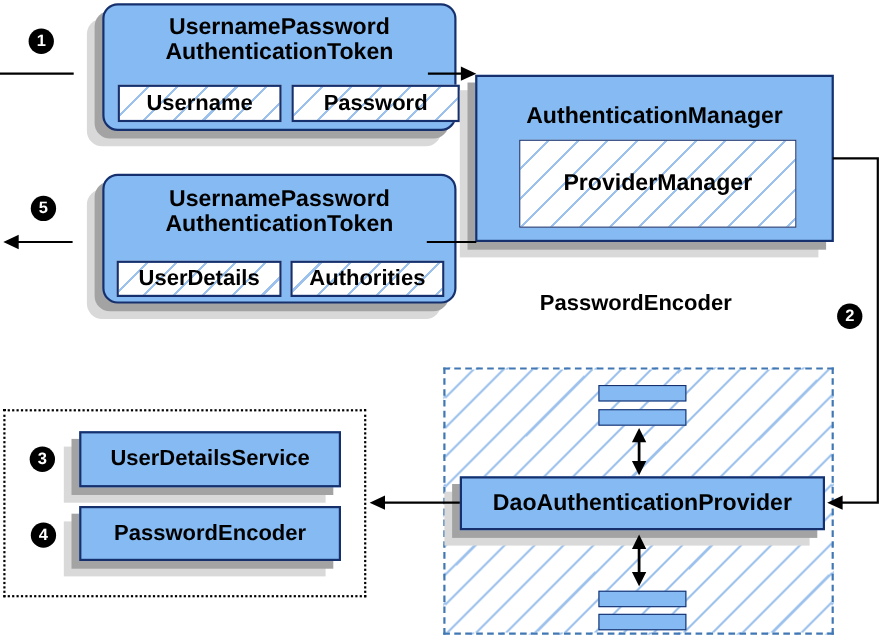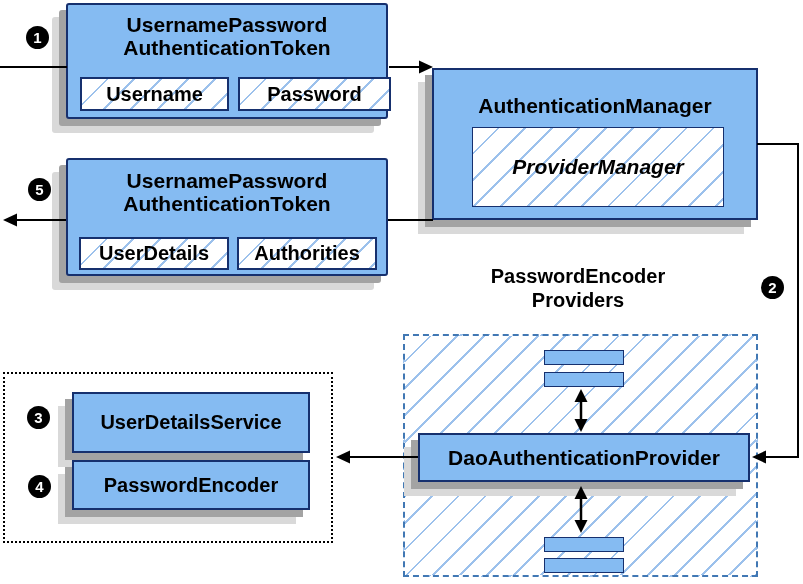--- a/index.html
+++ b/index.html
@@ -15,21 +15,21 @@
   #stage{
     position:relative;width:803px;height:584px;background:#ffffff;overflow:hidden;
     font-family:"Liberation Sans",sans-serif;font-weight:bold;color:#000;
   }
   .abs{position:absolute;box-sizing:border-box;}
   .bluebox{
     background:var(--box-fill);
     border:2px solid var(--box-border);
     box-shadow:-7px 7px 0 0 var(--shadow1),-14px 14px 0 0 var(--shadow2);
   }
-  .rounded{border-radius:3px;}
+  .rounded{border-radius:14px;margin-left:27px;}
   .hatch{
     background-color:#fff;
     background-image:repeating-linear-gradient(135deg,
       rgba(255,255,255,0) 0px, rgba(255,255,255,0) 17px,
       var(--hatch) 17px, var(--hatch) 19px);
   }
   .field{
     border:2px solid var(--box-border);
     text-align:center;font-size:20px;
   }
@@ -68,21 +68,21 @@
     <div class="abs field hatch centertext" style="left:12px;top:72px;width:149px;height:34px;">
       <span>Username</span>
     </div>
     <div class="abs field hatch centertext" style="left:170px;top:72px;width:153px;height:34px;">
       <span>Password</span>
     </div>
   </div>
 
   <div class="abs bluebox z1" style="left:432px;top:68px;width:326px;height:152px;">
     <div class="titleline" style="margin-top:24px;">AuthenticationManager</div>
-    <div class="abs hatch centertext" style="left:38px;top:57px;width:252px;height:80px;border:1.5px solid var(--box-border);font-size:21px;font-style:italic;">
+    <div class="abs hatch centertext" style="left:38px;top:57px;width:252px;height:80px;border:1.5px solid var(--box-border);font-size:21px;">
       <span>ProviderManager</span>
     </div>
   </div>
 
   <div class="abs stepnum z2" style="left:28px;top:178px;">
     <span>5</span>
   </div>
 
   <div class="abs bluebox rounded z1" style="left:66px;top:158px;width:322px;height:118px;">
     <div class="titleline" style="margin-top:9px;">UsernamePassword</div>
@@ -90,21 +90,20 @@
     <div class="abs field hatch centertext" style="left:169px;top:77px;width:140px;height:33px;">
       <span>Authorities</span>
     </div>
     <div class="abs field hatch centertext" style="left:11px;top:77px;width:150px;height:33px;">
       <span>UserDetails</span>
     </div>
   </div>
 
   <div class="abs heading z1" style="left:468px;top:264px;width:220px;">
     <div>PasswordEncoder</div>
-    <div>Providers</div>
   </div>
 
   <div class="abs stepnum z2" style="left:761px;top:276px;">
     <span>2</span>
   </div>
 
   <div class="abs dashedbox hatch z1" style="left:403px;top:334px;width:355px;height:243px;">
     <div class="abs bar" style="left:139px;top:14px;width:80px;height:15px;"></div>
     <div class="abs bar" style="left:139px;top:36px;width:80px;height:15px;"></div>
     <div class="abs bar" style="left:139px;top:201px;width:80px;height:15px;"></div>
@@ -114,21 +113,21 @@
   <div class="abs bluebox centertext z2" style="left:418px;top:433px;width:332px;height:49px;font-size:21px;">
     <span>DaoAuthenticationProvider</span>
   </div>
 
   <div class="abs dottedbox z1" style="left:3px;top:372px;width:330px;height:171px;"></div>
 
   <div class="abs stepnum z2" style="left:27px;top:406px;">
     <span>3</span>
   </div>
 
-  <div class="abs bluebox centertext z2" style="left:72px;top:392px;width:238px;height:61px;font-size:20px;">
+  <div class="abs bluebox centertext z2" style="left:72px;top:392px;width:238px;height:51px;font-size:20px;">
     <span>UserDetailsService</span>
   </div>
 
   <div class="abs stepnum z2" style="left:28px;top:475px;">
     <span>4</span>
   </div>
 
   <div class="abs bluebox centertext z2" style="left:72px;top:460px;width:238px;height:50px;font-size:20px;">
     <span>PasswordEncoder</span>
   </div>

